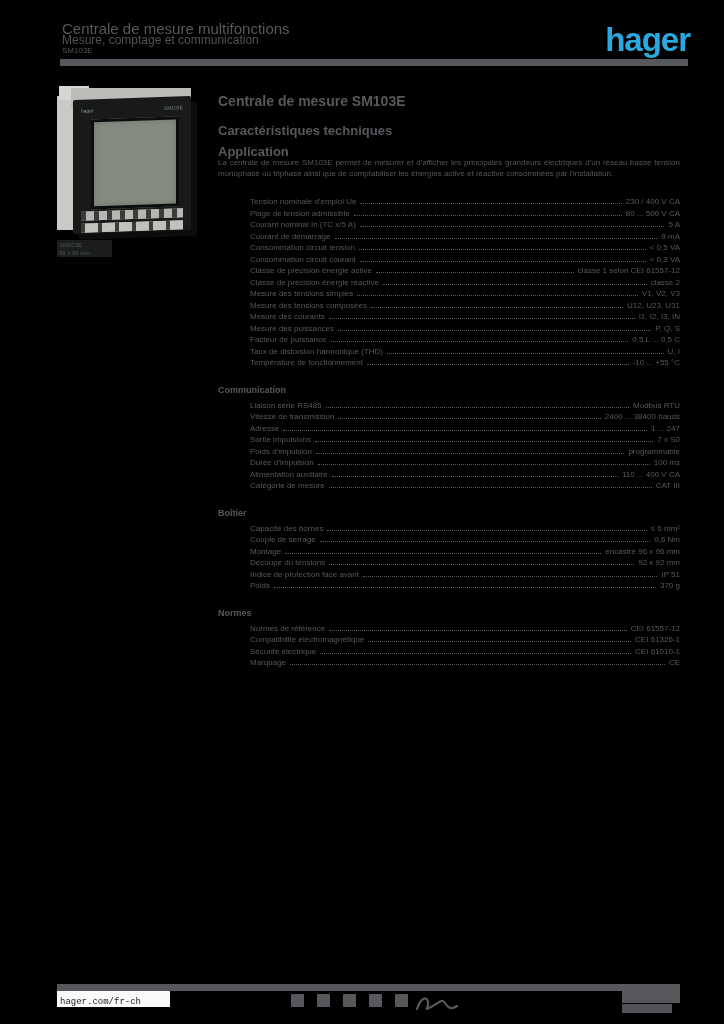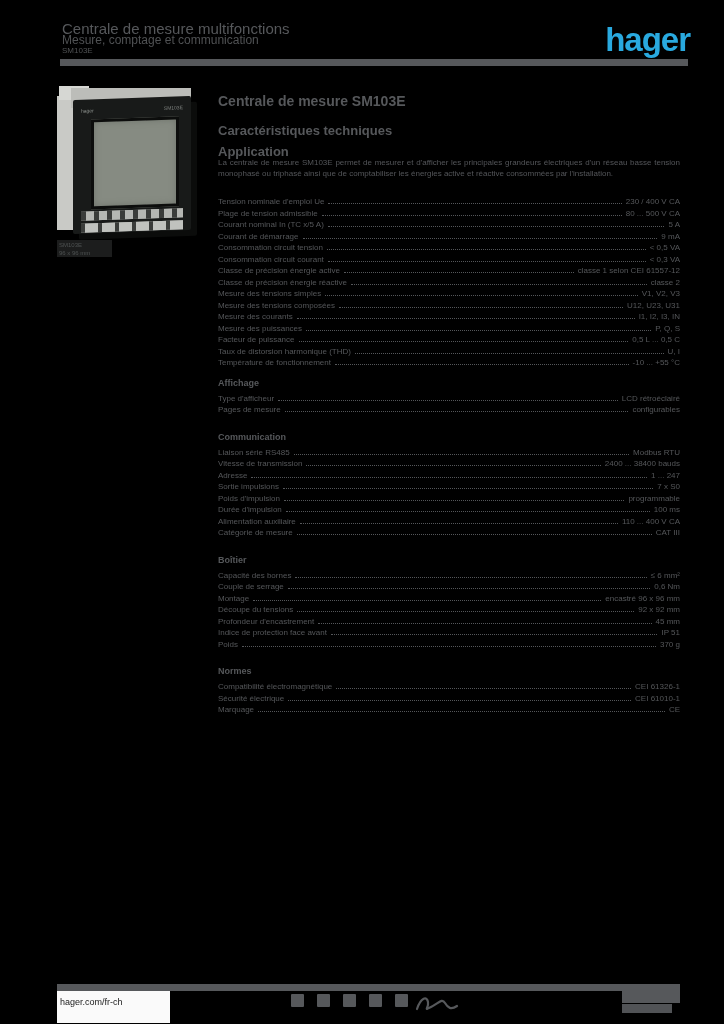--- a/index.html
+++ b/index.html
@@ -37,27 +37,27 @@
   .main{position:absolute;left:218px;top:92px;width:462px;}
   .m-title{font-size:14px;font-weight:bold;line-height:19px;margin-bottom:13px;color:#56585b;}
   .m-sub{font-size:13px;font-weight:bold;line-height:14px;margin-bottom:9px;color:#56585b;}
   .m-lead{font-size:13px;font-weight:bold;line-height:10px;margin-bottom:1px;color:#56585b;}
   .m-para{font-size:8px;line-height:10.5px;margin-bottom:16px;color:#54565a;text-align:justify;}
   .sec{margin-top:0;}
   .sec + .sec{margin-top:9px;}
   .sec.gap{margin-top:16px;}
   .sec-h{font-size:9px;font-weight:bold;line-height:12px;margin-bottom:3px;color:#56585b;}
   .row{display:flex;align-items:baseline;font-size:8px;line-height:11.5px;height:11.5px;color:#55575a;}
-  .row .lbl{white-space:nowrap;}
+  .row .lbl{white-space:nowrap;margin-left:32px;}
   .row .dots{flex:1;border-bottom:1px dotted #55575a;margin:0 4px 2px 4px;height:8px;}
   .row .val{white-space:nowrap;text-align:left;}
 
   
   .f-band{position:absolute;left:57px;top:984px;width:623px;height:7px;background:#56585b;}
-  .f-box{position:absolute;left:57px;top:991px;width:113px;height:32px;background:#fafafa;}
+  .f-box{position:absolute;left:57px;top:991px;width:113px;height:16px;background:#fafafa;font-family:Liberation Mono, monospace;}
   .f-box span{position:absolute;left:3px;top:6px;font-size:9px;color:#1b1b1b;}
   .f-icons{position:absolute;left:291px;top:994px;width:170px;height:20px;display:flex;align-items:flex-start;}
   .f-icons .ic{width:13px;height:13px;background:#56585b;margin-right:13px;border-radius:1px;}
   .f-sig{position:absolute;left:415px;top:994px;}
   .f-ref1{position:absolute;left:622px;top:990px;width:58px;height:13px;background:#56585b;}
   .f-ref2{position:absolute;left:622px;top:1004px;width:50px;height:9px;background:#515356;}
 </style>
 </head>
 <body>
 
@@ -164,33 +164,20 @@
             <span class="lbl">Taux de distorsion harmonique (THD)</span>
             <span class="dots"></span>
             <span class="val">U, I</span>
           </div>
           <div class="row">
             <span class="lbl">Température de fonctionnement</span>
             <span class="dots"></span>
             <span class="val">-10 ... +55 °C</span>
           </div>
         </div>
-        <div class="sec">
-          <div class="sec-h">Affichage</div>
-          <div class="row">
-            <span class="lbl">Type d'afficheur</span>
-            <span class="dots"></span>
-            <span class="val">LCD rétroéclairé</span>
-          </div>
-          <div class="row">
-            <span class="lbl">Pages de mesure</span>
-            <span class="dots"></span>
-            <span class="val">configurables</span>
-          </div>
-        </div>
         <div class="sec gap">
           <div class="sec-h">Communication</div>
           <div class="row">
             <span class="lbl">Liaison série RS485</span>
             <span class="dots"></span>
             <span class="val">Modbus RTU</span>
           </div>
           <div class="row">
             <span class="lbl">Vitesse de transmission</span>
             <span class="dots"></span>
@@ -243,37 +230,37 @@
             <span class="lbl">Montage</span>
             <span class="dots"></span>
             <span class="val">encastré 96 x 96 mm</span>
           </div>
           <div class="row">
             <span class="lbl">Découpe du tensions</span>
             <span class="dots"></span>
             <span class="val">92 x 92 mm</span>
           </div>
           <div class="row">
-            <span class="lbl">Profondeur d'encastrement</span>
-            <span class="dots"></span>
-            <span class="val">45 mm</span>
-          </div>
-          <div class="row">
             <span class="lbl">Indice de protection face avant</span>
             <span class="dots"></span>
             <span class="val">IP 51</span>
           </div>
           <div class="row">
             <span class="lbl">Poids</span>
             <span class="dots"></span>
             <span class="val">370 g</span>
           </div>
         </div>
         <div class="sec gap">
           <div class="sec-h">Normes</div>
+          <div class="row">
+            <span class="lbl">Normes de référence</span>
+            <span class="dots"></span>
+            <span class="val">CEI 61557-12</span>
+          </div>
           <div class="row">
             <span class="lbl">Compatibilité électromagnétique</span>
             <span class="dots"></span>
             <span class="val">CEI 61326-1</span>
           </div>
           <div class="row">
             <span class="lbl">Sécurité électrique</span>
             <span class="dots"></span>
             <span class="val">CEI 61010-1</span>
           </div>

